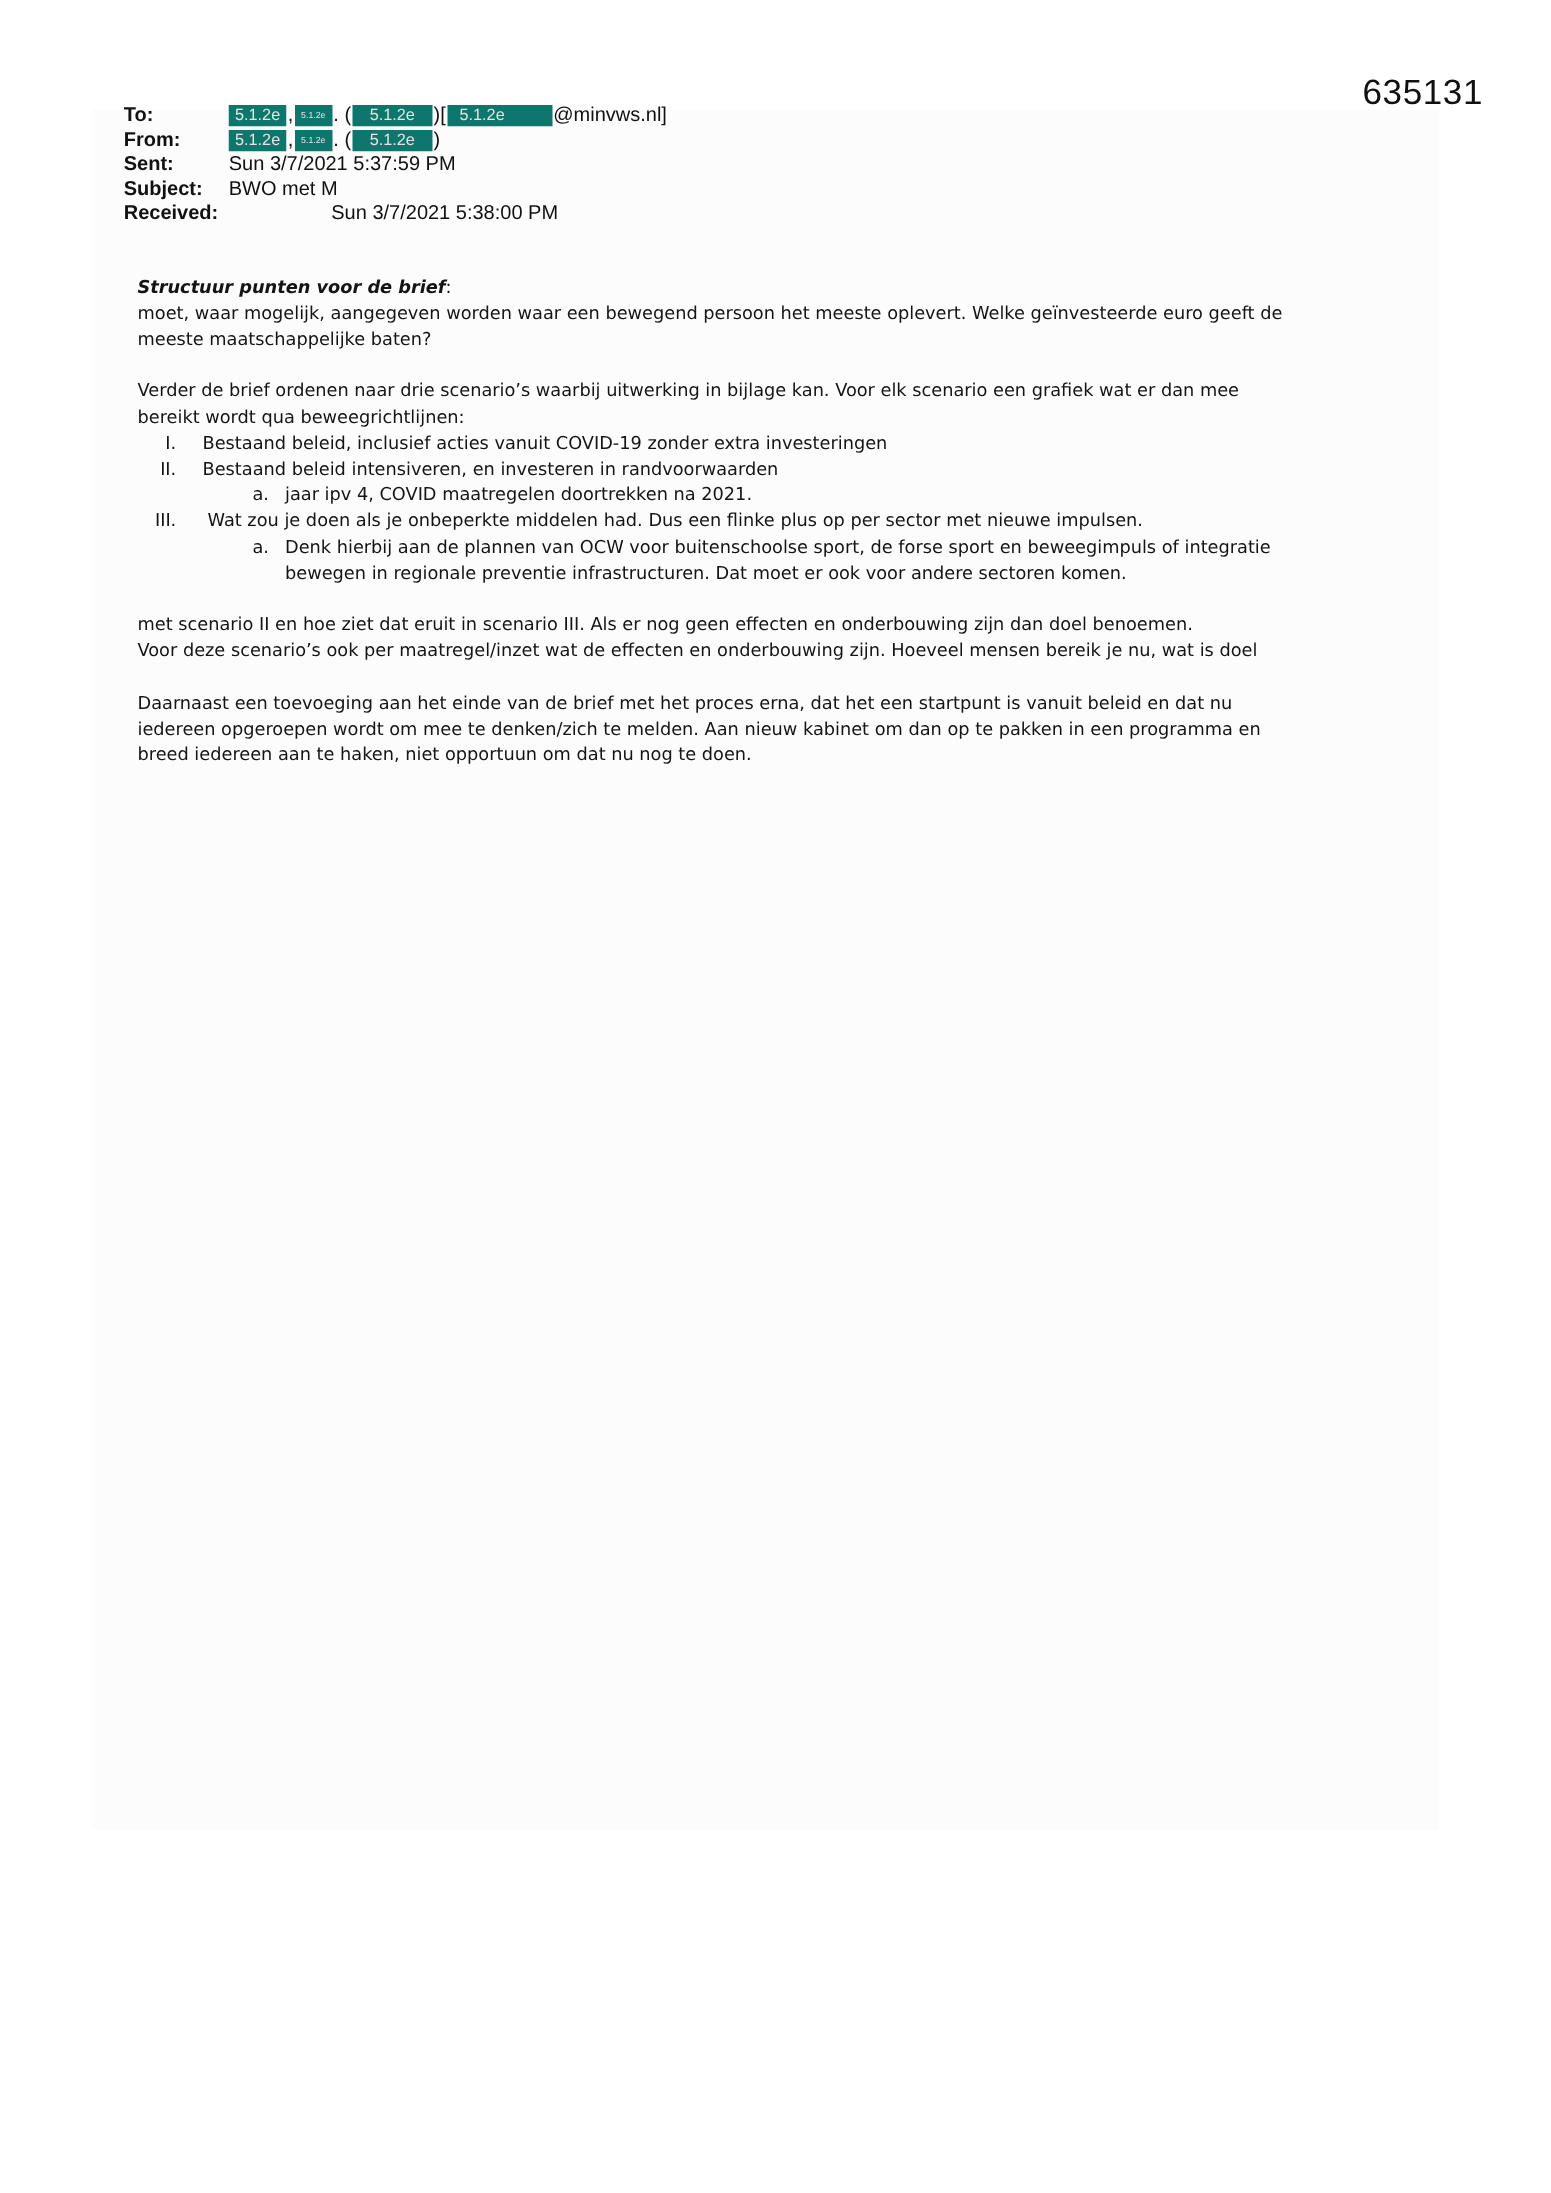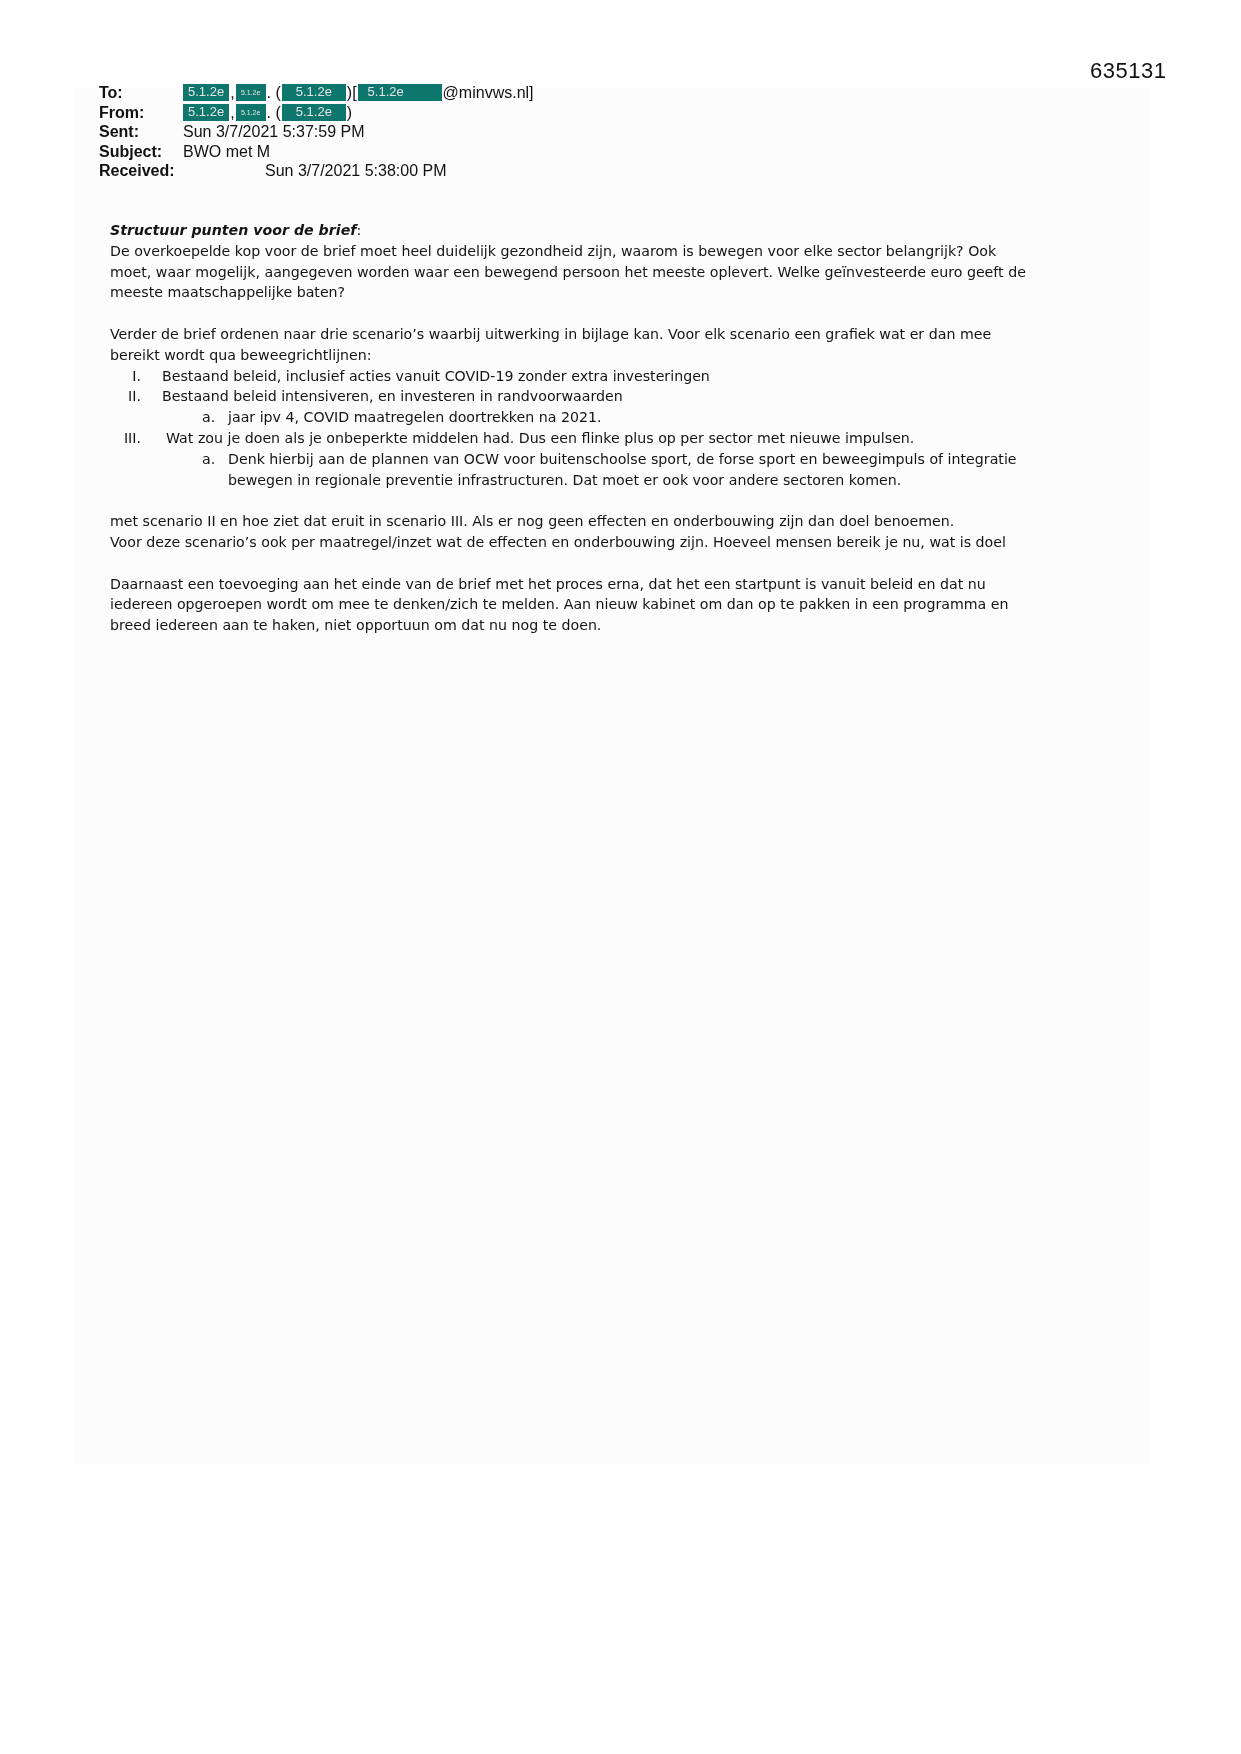--- a/index.html
+++ b/index.html
@@ -12,21 +12,21 @@
       height: 1754px;
       position: relative;
       overflow: hidden;
       color: #111111;
     }
     .doc-number {
       position: absolute;
       top: 58px;
       left: 1090px;
       font-family: "Liberation Sans", sans-serif;
-      font-size: 22px;
+      font-size: 28px;
       color: #111;
       letter-spacing: 0.5px;
     }
     .panel {
       position: absolute;
       top: 88px;
       left: 74px;
       width: 1077px;
       height: 1376px;
       background: #fcfcfc;
@@ -176,21 +176,20 @@
   </div>
   <div class="hrow">
     <span class="hlabel">Received:</span>
     <span class="hvalue received-indent">Sun 3/7/2021 5:38:00 PM</span>
   </div>
 </div>
 
 <div class="body-text">
   <p><span class="section-title">Structuur punten voor de brief</span><span>:</span></p>
 
-  <p>De overkoepelde kop voor de brief moet heel duidelijk gezondheid zijn, waarom is bewegen voor elke sector belangrijk? Ook</p>
   <p>moet, waar mogelijk, aangegeven worden waar een bewegend persoon het meeste oplevert. Welke geïnvesteerde euro geeft de</p>
   <p>meeste maatschappelijke baten?</p>
 
   <div class="gap"></div>
 
   <p>Verder de brief ordenen naar drie scenario’s waarbij uitwerking in bijlage kan. Voor elk scenario een grafiek wat er dan mee</p>
   <p>bereikt wordt qua beweegrichtlijnen:</p>
 
   <div class="roman-item">
     <span class="roman-num" style="width:31px;">I.</span>

